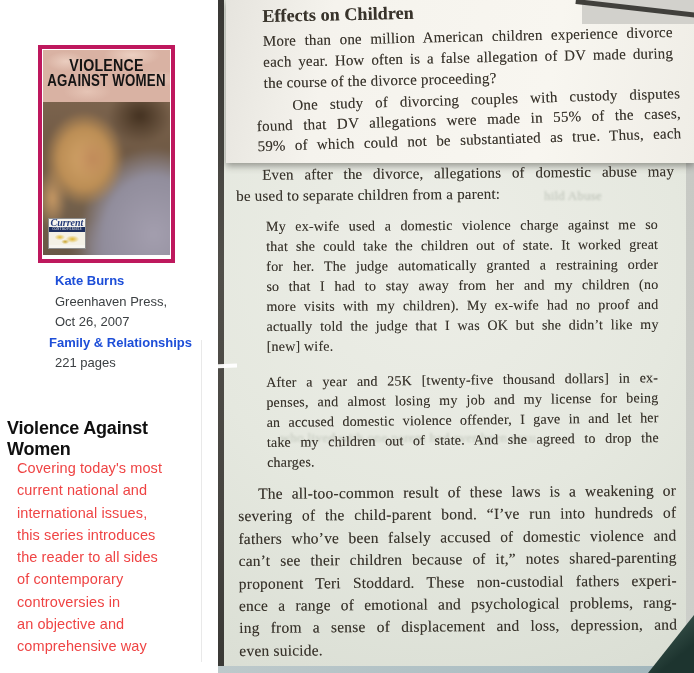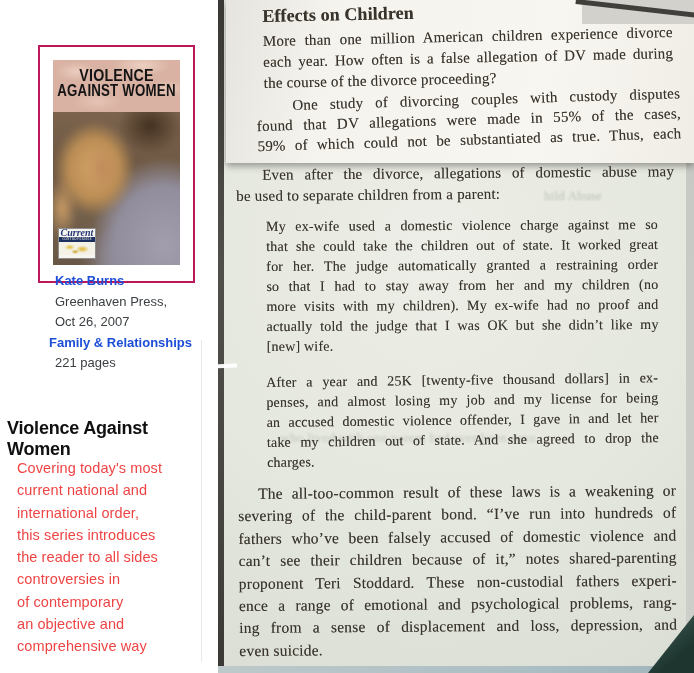--- a/index.html
+++ b/index.html
@@ -4,21 +4,21 @@
 <style>
   html,body { margin:0; padding:0; }
   body { width:694px; height:673px; position:relative; background:#ffffff;
          font-family:"Liberation Sans", sans-serif; overflow:hidden; }
   .abs { position:absolute; }
 
   
   #sidebar { left:0; top:0; width:218px; height:673px; background:#fff; }
 
   #cover { left:38px; top:45px; width:127px; height:208px; background:#fff;
-           border:2px solid #be185d; padding:13px; }
+           border:4px solid #be185d; padding:1px; }
   #cover-band { position:relative; width:100%; height:52px; overflow:hidden;
     background:
       radial-gradient(28px 14px at 18% 22%, #eacdbf 0%, rgba(234,205,191,0) 70%),
       radial-gradient(40px 16px at 70% 10%, #ecd0c2 0%, rgba(236,208,194,0) 70%),
       radial-gradient(30px 12px at 90% 55%, #e7c8ba 0%, rgba(231,200,186,0) 70%),
       radial-gradient(34px 14px at 35% 80%, #e5c4b5 0%, rgba(229,196,181,0) 70%),
       #d9b2a3;
     text-align:center; color:#141414; }
   .cover-title { font-weight:800; letter-spacing:0.2px; transform:scale(0.95,1.12);
                  line-height:1.05; }
@@ -139,25 +139,25 @@
     <div>Oct 26, 2007</div>
     <div id="meta-category" class="meta-link">Family &amp; Relationships</div>
     <div>221 pages</div>
   </div>
 
   <div id="sb-title" class="abs">Violence Against Women</div>
 
   <div id="sb-desc" class="abs">
     <div>Covering today's most</div>
     <div>current national and</div>
-    <div>international order,</div>
+    <div>international issues,</div>
     <div>this series introduces</div>
     <div>the reader to all sides</div>
+    <div>of contemporary</div>
     <div>controversies in</div>
-    <div>of contemporary</div>
     <div>an objective and</div>
     <div>comprehensive way</div>
   </div>
 
   <div id="sb-divider" class="abs"></div>
 </div>
 
 <div id="page" class="abs">
   <div id="spine" class="abs"></div>
   <div id="right-strip" class="abs"></div>

